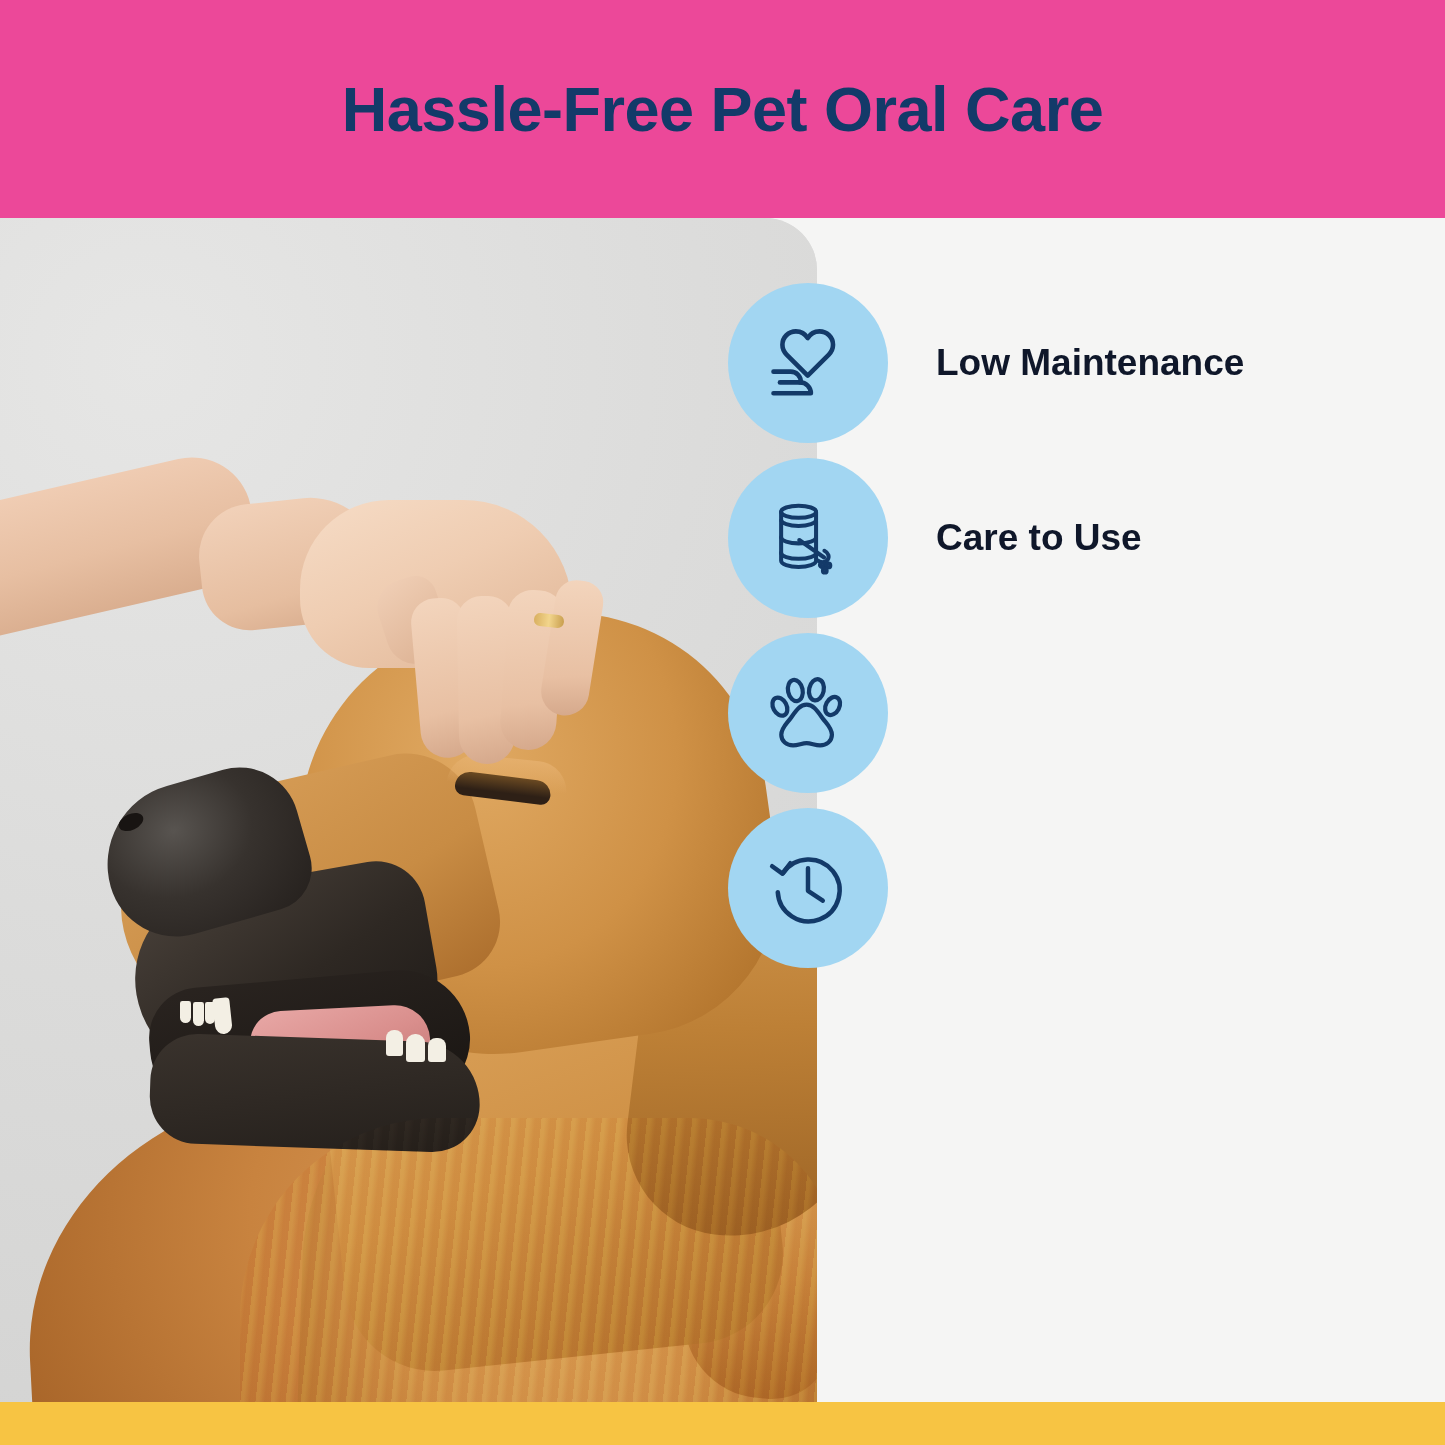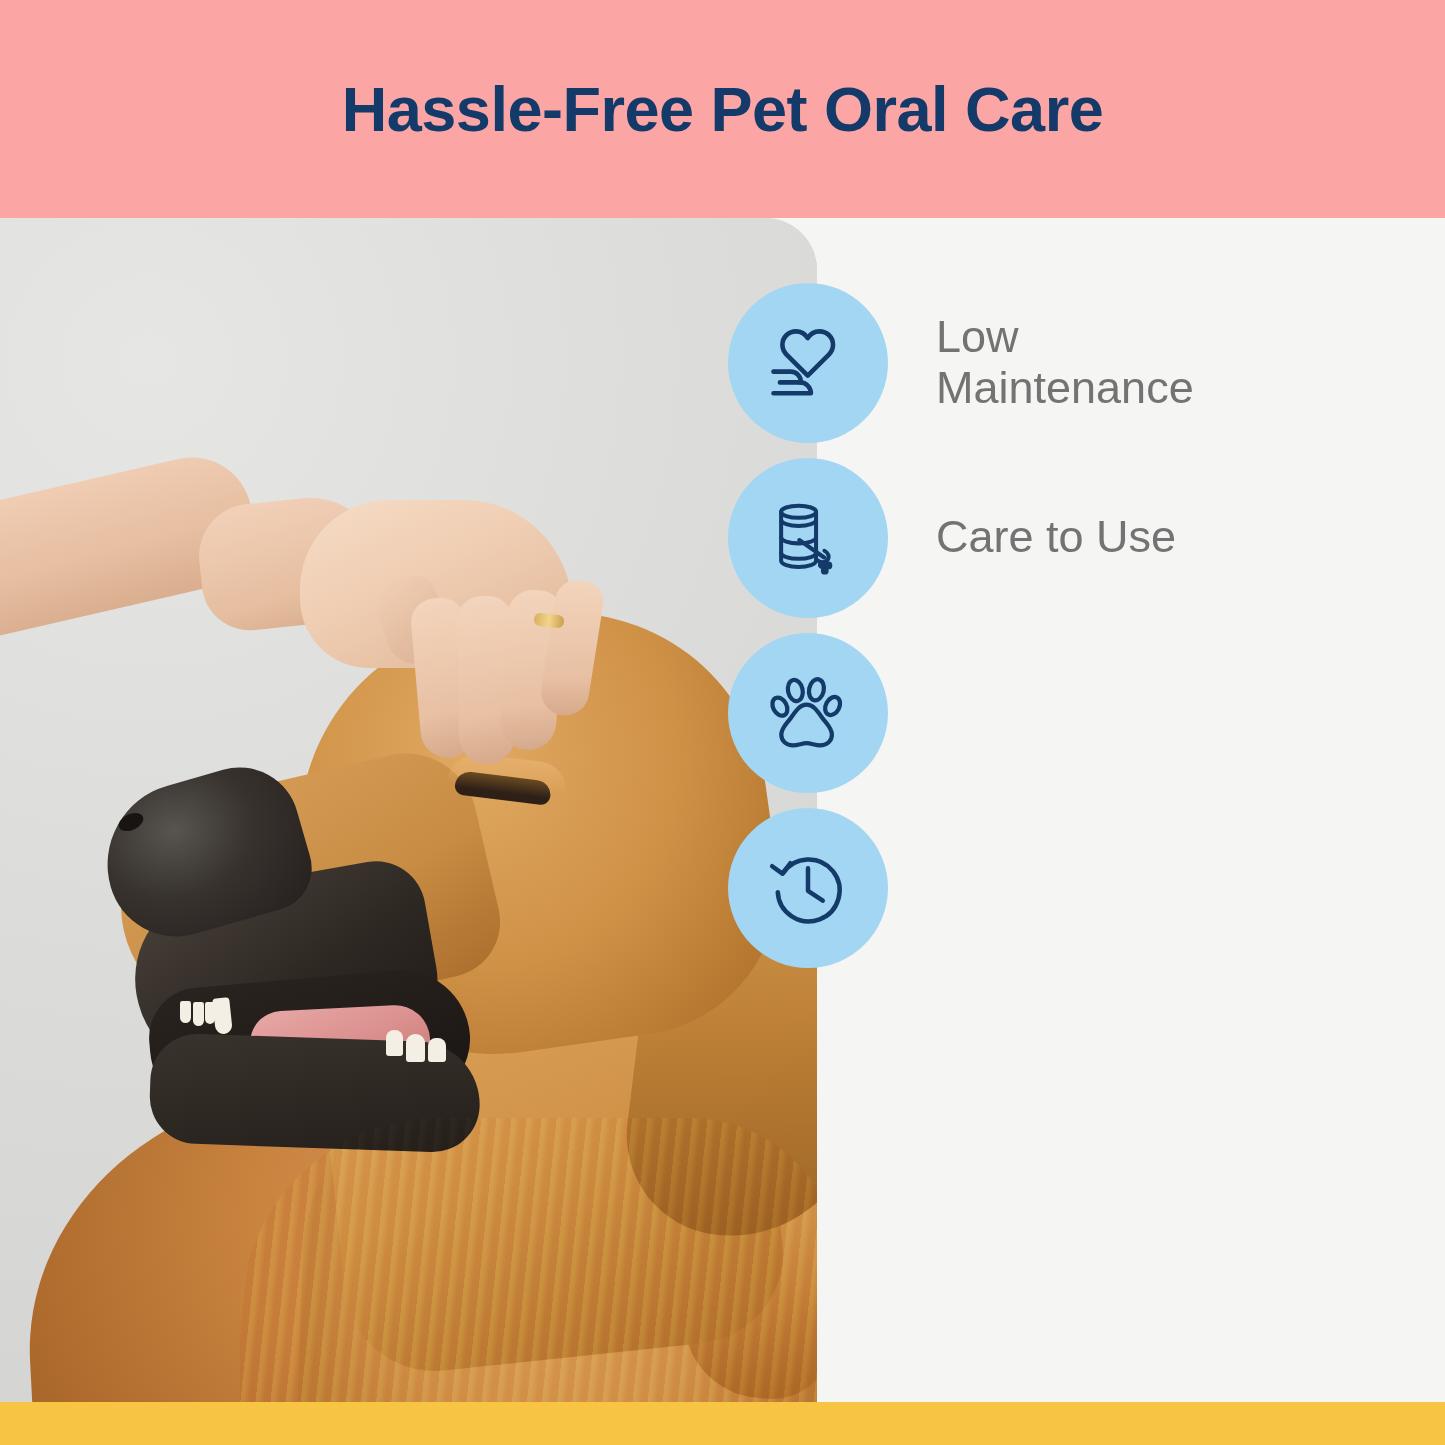--- a/index.html
+++ b/index.html
@@ -18,21 +18,21 @@
 
   
   .header {
     position: absolute;
     top: 0; left: 0;
     width: 1445px;
     height: 218px;
     display: flex;
     align-items: center;
     justify-content: center;
-    background: #fca5a5;
+    background: #ec4899;
   }
   .page-title {
     font-size: 63px;
     font-weight: 700;
     color: #133a69;
     letter-spacing: -0.5px;
     white-space: nowrap;
     line-height: 1;
   }
 
@@ -315,24 +315,24 @@
     width: 160px;
     height: 160px;
     border-radius: 50%;
     background: #a2d6f2;
     display: flex;
     align-items: center;
     justify-content: center;
   }
   .feature-icon svg { display: block; }
   .feature-label {
-    font-size: 45px;
-    font-weight: 400;
+    font-size: 37px;
+    font-weight: 700;
     line-height: 1.12;
-    color: #737373;
+    color: #0f172a;
     max-width: 340px;
   }
 
   
   .bottom-bar {
     position: absolute;
     left: 0;
     bottom: 0;
     width: 1445px;
     height: 43px;

